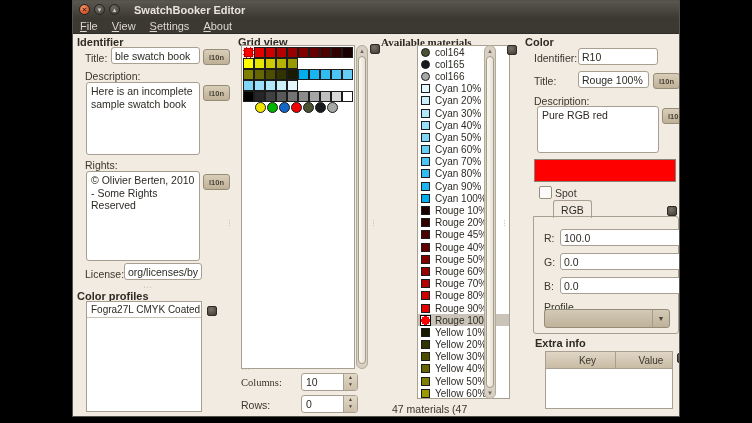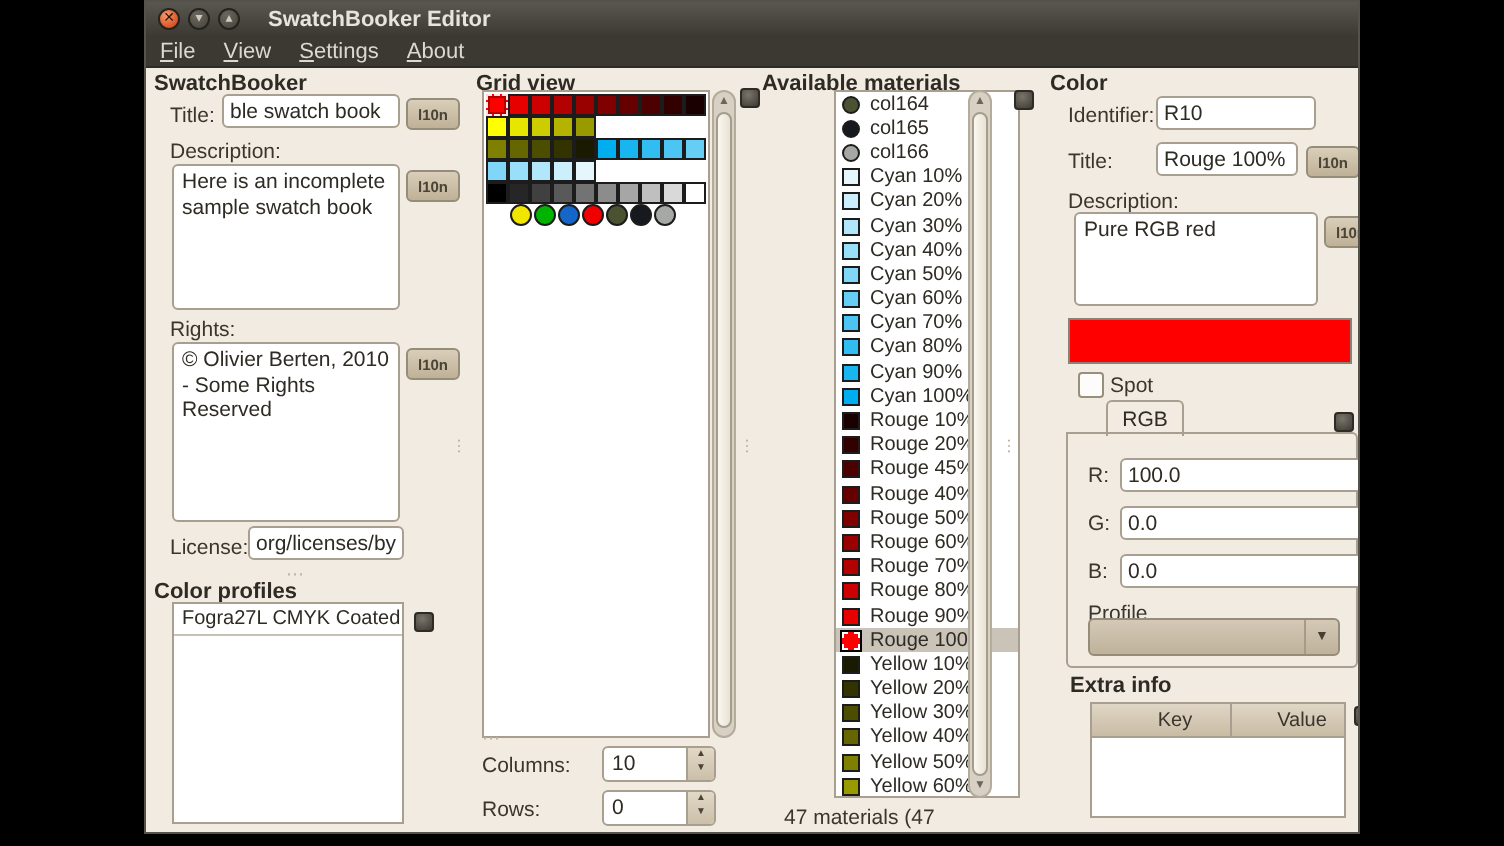--- a/index.html
+++ b/index.html
@@ -83,21 +83,21 @@
       <div class="wtitle">SwatchBooker Editor</div>
     </div>
 
     <div class="menubar" id="menubar">
         <div class="menuitem"><u>F</u>ile</div>
         <div class="menuitem"><u>V</u>iew</div>
         <div class="menuitem"><u>S</u>ettings</div>
         <div class="menuitem"><u>A</u>bout</div>
       </div>
 
-    <div class="hdr" style="left:4px;top:35px;">SwatchBooker</div>
+    <div class="hdr" style="left:4px;top:35px;">Identifier</div>
     <div class="lbl" style="left:12px;top:51px;">Title:</div>
     <input class="entry" style="left: 38px; top: 46px; width: 89px; height: 17px;" value="ble swatch book">
     <div class="l10n" style="left:130px;top:48px;">l10n</div>
 
     <div class="lbl" style="left:12px;top:69px;">Description:</div>
     <textarea class="entry" style="left: 13px; top: 81px; width: 114px; height: 73px;">Here is an incomplete sample swatch book</textarea>
     <div class="l10n" style="left:130px;top:84px;">l10n</div>
 
     <div class="lbl" style="left:12px;top:158px;">Rights:</div>
     <textarea class="entry" style="left: 13px; top: 170px; width: 114px; height: 90px;">© Olivier Berten, 2010 - Some Rights Reserved</textarea>
@@ -179,34 +179,34 @@
           </div>
         </div>
       </div>
     <div class="scrollbar" style="left:283px;top:44px;width:12px;height:324px;">
       <div class="sb-step" style="top:2px;">▲</div>
       <div class="sb-thumb" style="top:10px;height:306px;"></div>
     </div>
     <div class="mini-icon" style="left:297px;top:43px;"></div>
 
     <div class="grip-h" style="left:168px;top:363px;">⋯</div>
-    <div class="lbl" style="left:168px;top:376px;">Columns:</div>
+    <div class="lbl" style="left:168px;top:376px;font-family:Liberation Serif, serif;">Columns:</div>
     <div class="spin" style="left:228px;top:372px;width:57px;height:18px;">
       <span class="val">10</span>
       <span class="steps">▲<br>▼</span>
     </div>
     <div class="lbl" style="left:168px;top:398px;">Rows:</div>
     <div class="spin" style="left:228px;top:394px;width:57px;height:18px;">
       <span class="val">0</span>
       <span class="steps">▲<br>▼</span>
     </div>
 
     <div class="grip-v" style="left:299px;top:218px;">⋯</div>
 
-    <div class="hdr" style="left:308px;top:35px;">Available materials</div>
+    <div class="hdr" style="left:308px;top:35px;font-family:Liberation Serif, serif;">Available materials</div>
     <div class="listbox" style="left:318px;top:44px;width:93px;height:354px;margin-left:26px;" id="materials-list">
         <div class="mat-row">
           <span class="mat-ic circle" style="background: rgb(74, 82, 50);"></span>
           <span>col164</span>
         </div>
         <div class="mat-row">
           <span class="mat-ic circle" style="background: rgb(22, 25, 30);"></span>
           <span>col165</span>
         </div>
         <div class="mat-row">

